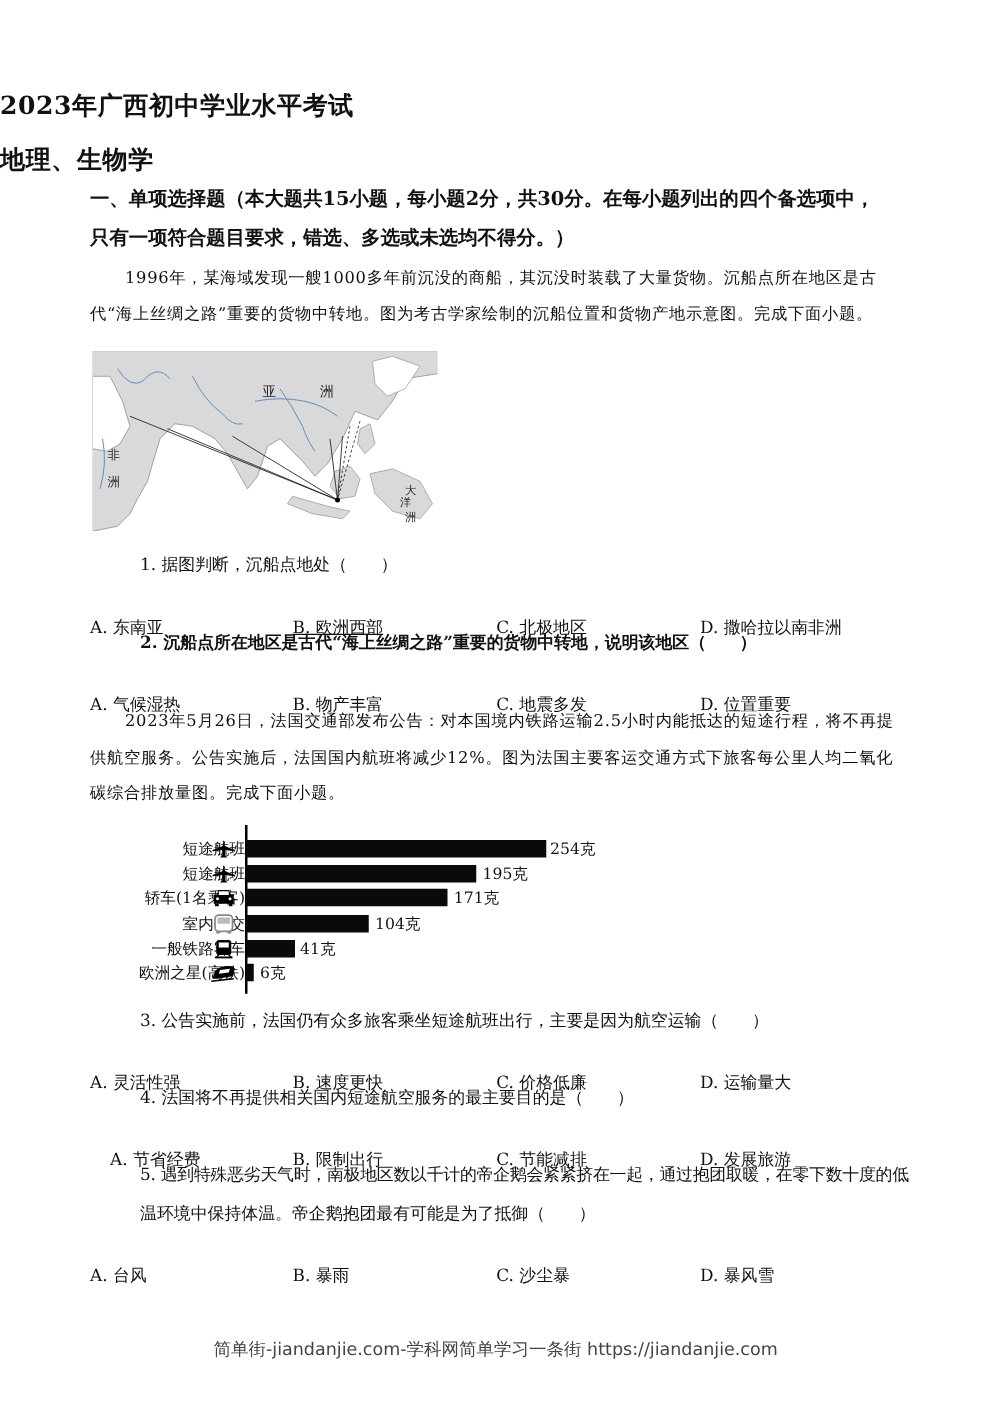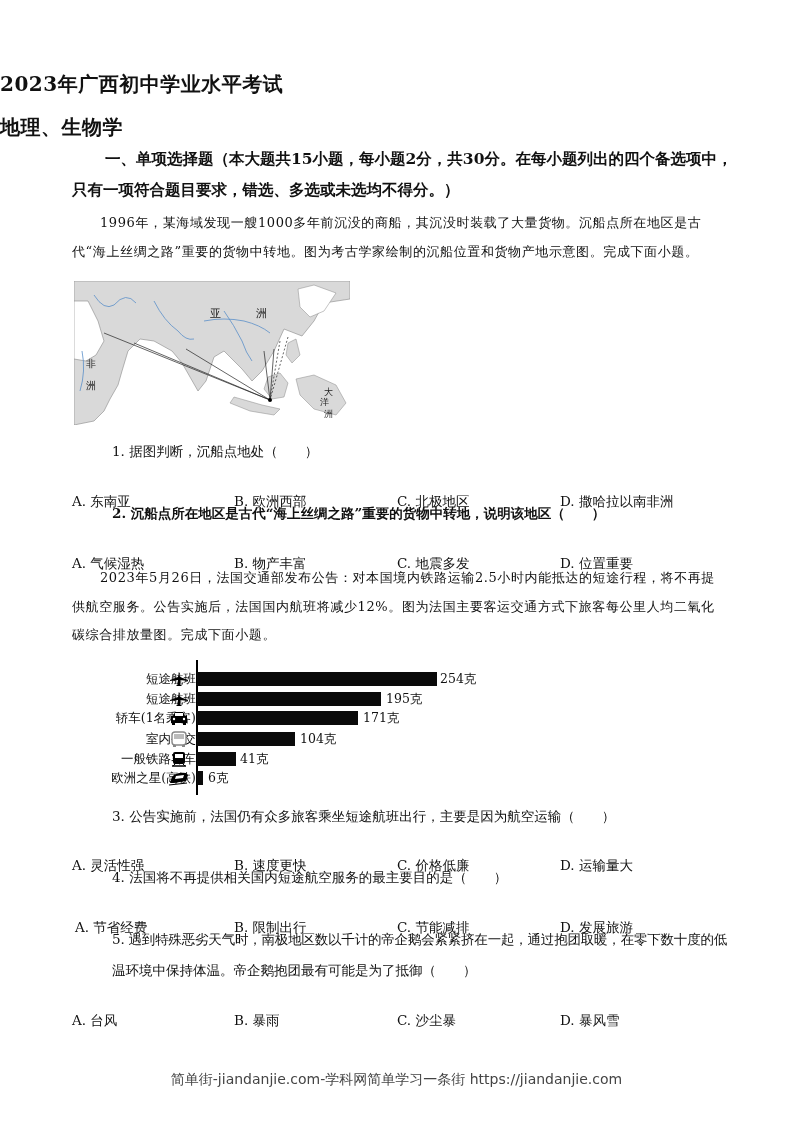--- a/index.html
+++ b/index.html
@@ -24,21 +24,21 @@
   .c-bar { position: absolute; left: 127px; top: 1px; height: 14px; background: #0a0a0a; }
   .c-val { position: absolute; top: 0; font-size: 12.5px; line-height: 16px; white-space: nowrap; }
 </style>
 </head>
 <body>
 
 <div class="abs title" style="top:71px;">2023年广西初中学业水平考试</div>
 <div class="abs title" style="top:114px;">地理、生物学</div>
 
 <div class="abs section" style="top:143px;">
-  <div style="white-space:nowrap;margin-left:33px;">一、单项选择题（本大题共15小题，每小题2分，共30分。在每小题列出的四个备选项中，</div>
+  <div style="white-space:nowrap;">一、单项选择题（本大题共15小题，每小题2分，共30分。在每小题列出的四个备选项中，</div>
   <div>只有一项符合题目要求，错选、多选或未选均不得分。）</div>
 </div>
 
 <div class="abs para" style="top:209px;">1996年，某海域发现一艘1000多年前沉没的商船，其沉没时装载了大量货物。沉船点所在地区是古代“海上丝绸之路”重要的货物中转地。图为考古学家绘制的沉船位置和货物产地示意图。完成下面小题。</div>
 
 <div class="abs map">
   <svg width="276" height="144" viewBox="0 0 276 144">
 
     <path d="M0,0 L276,0 L276,18 L250,22 L240,40 L228,55 L210,48 L200,70 L188,90 L178,100 L168,88 L150,70 L140,76 L132,100 L124,110 L116,96 L108,82 L98,70 L80,60 L66,58 L54,70 L48,90 L44,104 L36,118 L30,130 L20,140 L0,144 Z" fill="#d9d9d9" stroke="#888" stroke-width="0.6"></path>
     <path d="M0,20 L14,20 L24,40 L30,60 L22,74 L12,80 L0,78 Z" fill="#fff" stroke="#888" stroke-width="0.6"></path>
@@ -71,21 +71,21 @@
     <text x="12" y="108" font-size="10" font-family="DejaVu Serif, serif" fill="#222">洲</text>
     <text x="250" y="114" font-size="9" font-family="DejaVu Serif, serif" fill="#222">大</text>
     <text x="246" y="124" font-size="9" font-family="DejaVu Serif, serif" fill="#222">洋</text>
     <text x="250" y="136" font-size="9" font-family="DejaVu Serif, serif" fill="#222">洲</text>
   </svg>
 </div>
 
 <div class="abs q" style="top:443px;">1. 据图判断，沉船点地处（　　）</div>
 <div class="abs opts" style="top:474px;">
   <span class="opt" style="left:0;">A. 东南亚</span>
-  <span class="opt" style="left:162px;">B. 欧洲西部</span>
+  <span class="opt" style="left:162px;text-decoration:underline;">B. 欧洲西部</span>
   <span class="opt" style="left:325px;">C. 北极地区</span>
   <span class="opt" style="left:488px;">D. 撒哈拉以南非洲</span>
 </div>
 
 <div class="abs q" style="top:505px;font-weight:bold;">2. 沉船点所在地区是古代“海上丝绸之路”重要的货物中转地，说明该地区（　　）</div>
 <div class="abs opts" style="top:536px;">
   <span class="opt" style="left:0;">A. 气候湿热</span>
   <span class="opt" style="left:162px;">B. 物产丰富</span>
   <span class="opt" style="left:325px;">C. 地震多发</span>
   <span class="opt" style="left:488px;">D. 位置重要</span>
@@ -168,21 +168,21 @@
 <div class="abs q" style="top:808px;">3. 公告实施前，法国仍有众多旅客乘坐短途航班出行，主要是因为航空运输（　　）</div>
 <div class="abs opts" style="top:838px;">
   <span class="opt" style="left:0;">A. 灵活性强</span>
   <span class="opt" style="left:162px;">B. 速度更快</span>
   <span class="opt" style="left:325px;">C. 价格低廉</span>
   <span class="opt" style="left:488px;">D. 运输量大</span>
 </div>
 
 <div class="abs q" style="top:869px;">4. 法国将不再提供相关国内短途航空服务的最主要目的是（　　）</div>
 <div class="abs opts" style="top:900px;">
-  <span class="opt" style="left:3px;">A. 节省经费</span>
+  <span class="opt" style="left:16px;">A. 节省经费</span>
   <span class="opt" style="left:162px;">B. 限制出行</span>
   <span class="opt" style="left:325px;">C. 节能减排</span>
   <span class="opt" style="left:488px;">D. 发展旅游</span>
 </div>
 
 <div class="abs q" style="top:931px;white-space:nowrap;letter-spacing:-0.2px;">5. 遇到特殊恶劣天气时，南极地区数以千计的帝企鹅会紧紧挤在一起，通过抱团取暖，在零下数十度的低</div>
 <div class="abs q" style="top:962px;">温环境中保持体温。帝企鹅抱团最有可能是为了抵御（　　）</div>
 <div class="abs opts" style="top:993px;">
   <span class="opt" style="left:0;">A. 台风</span>
   <span class="opt" style="left:162px;">B. 暴雨</span>

